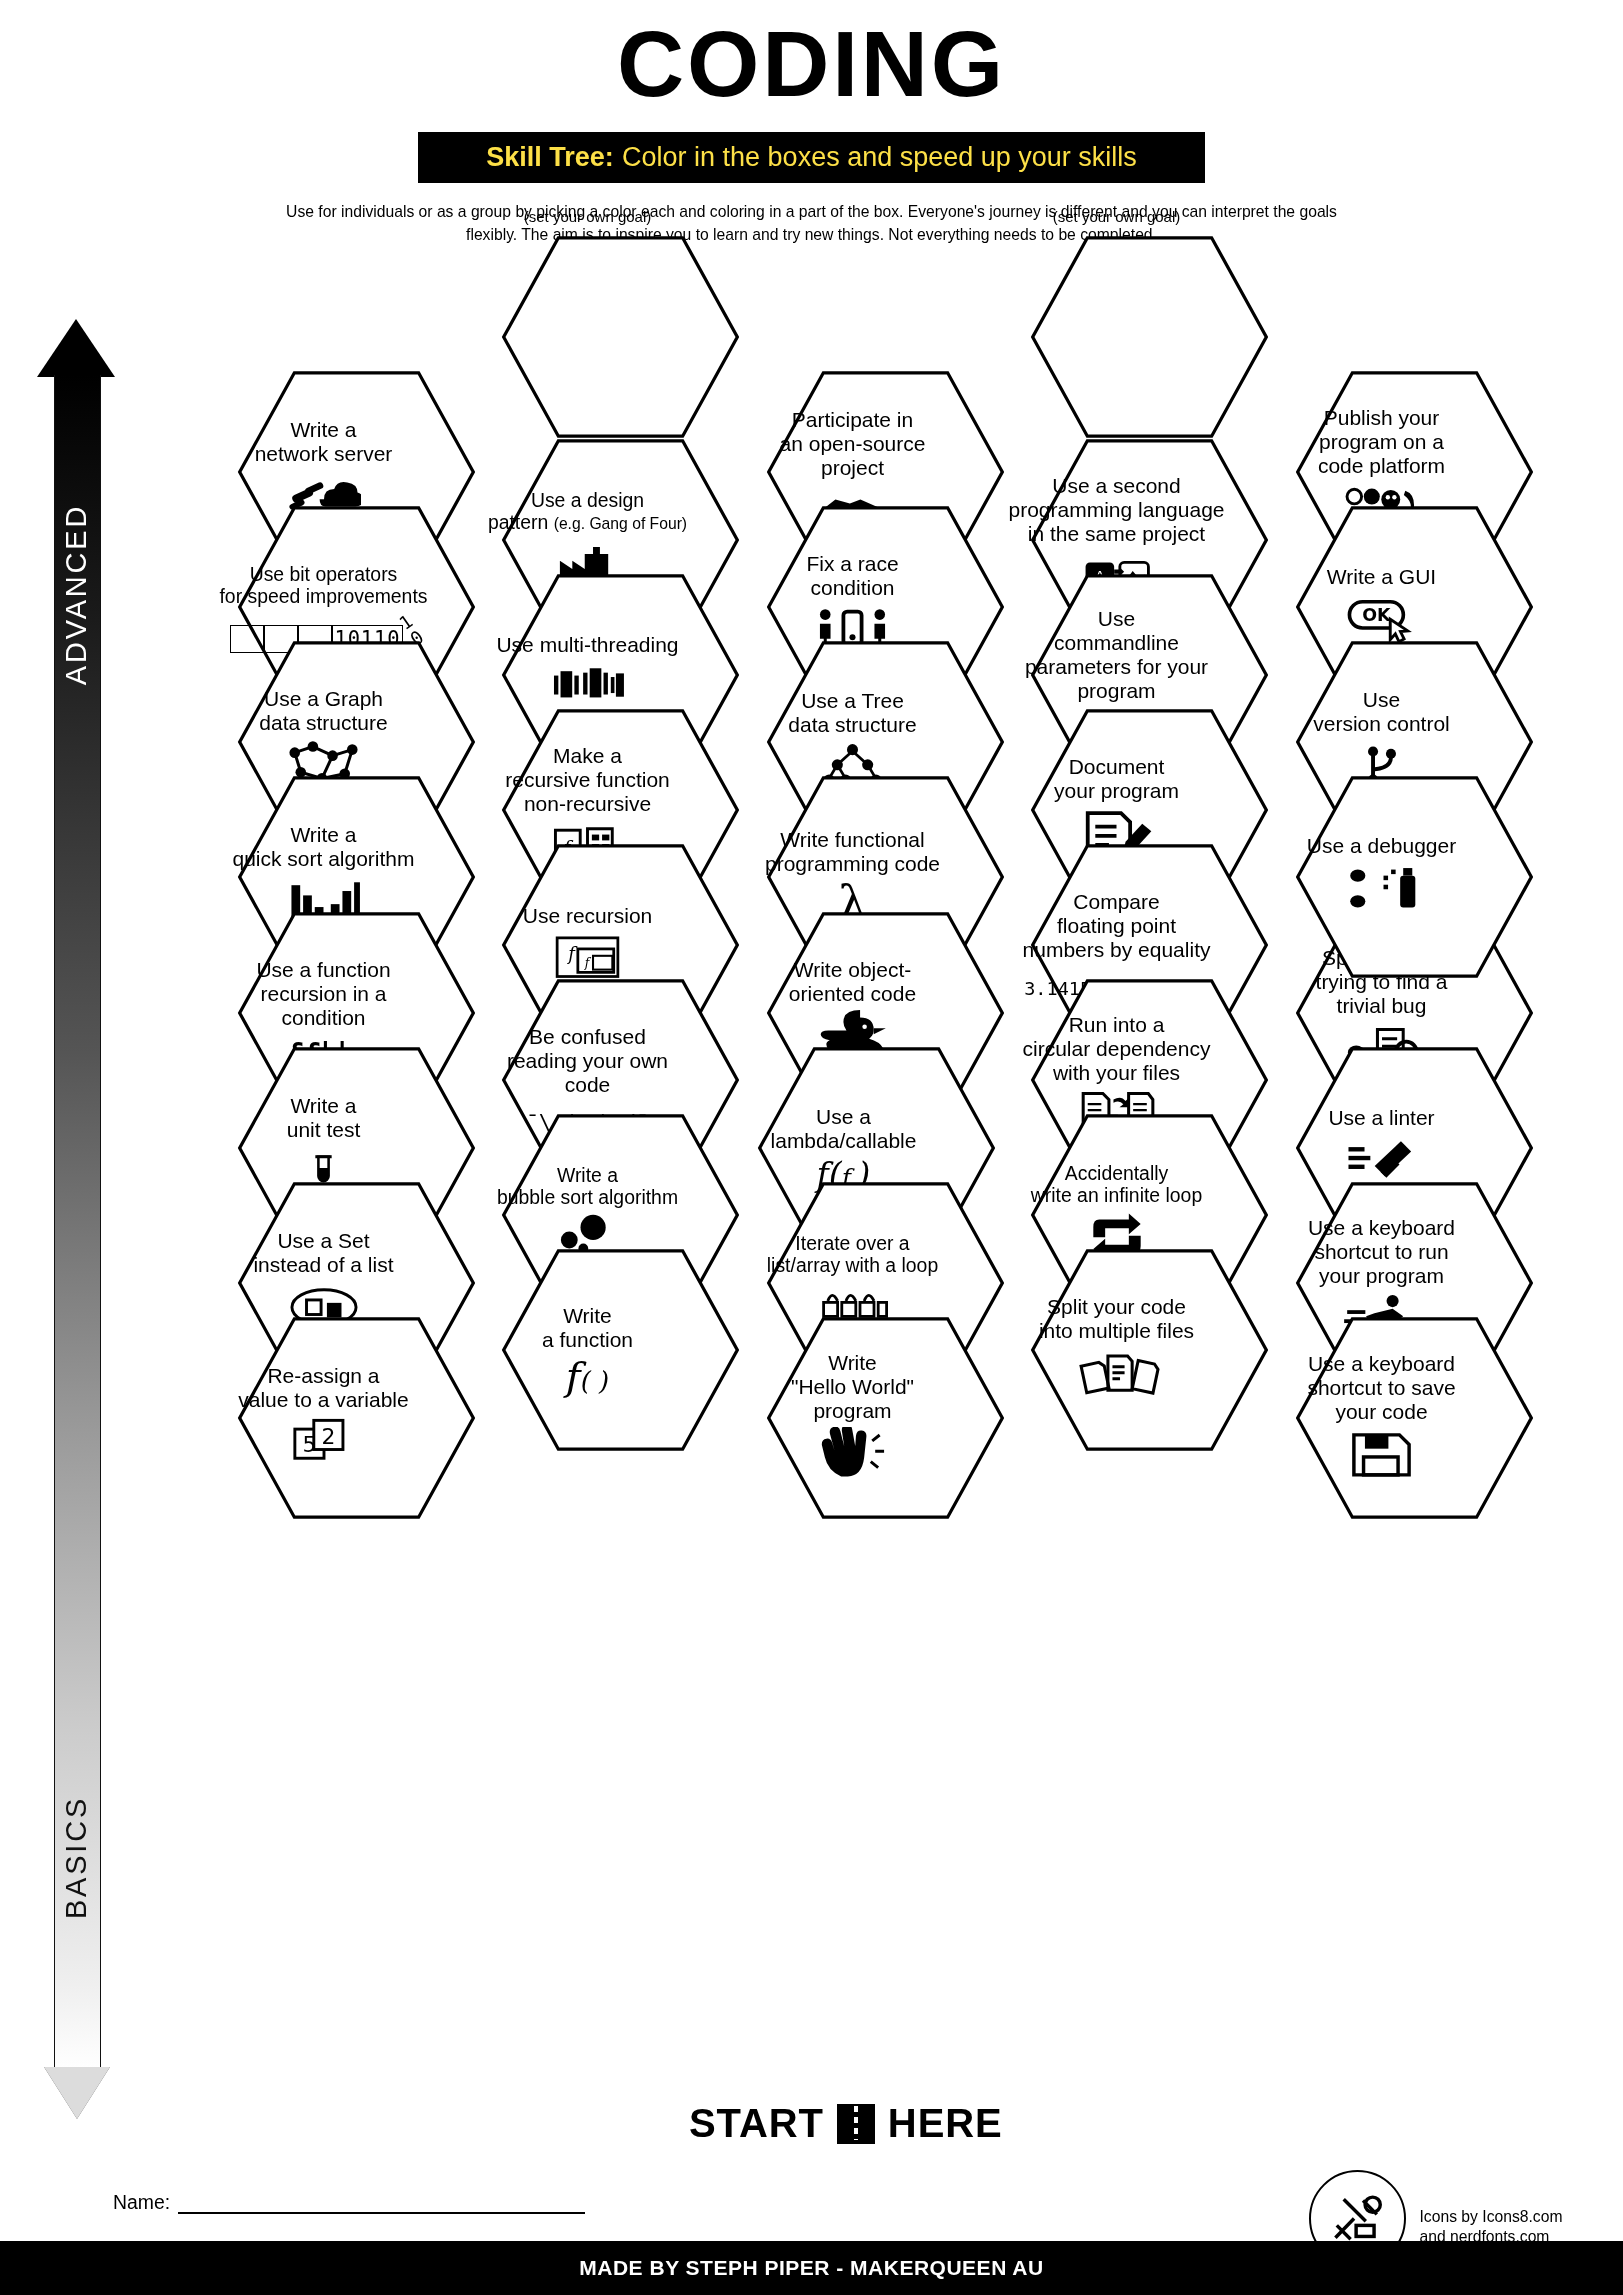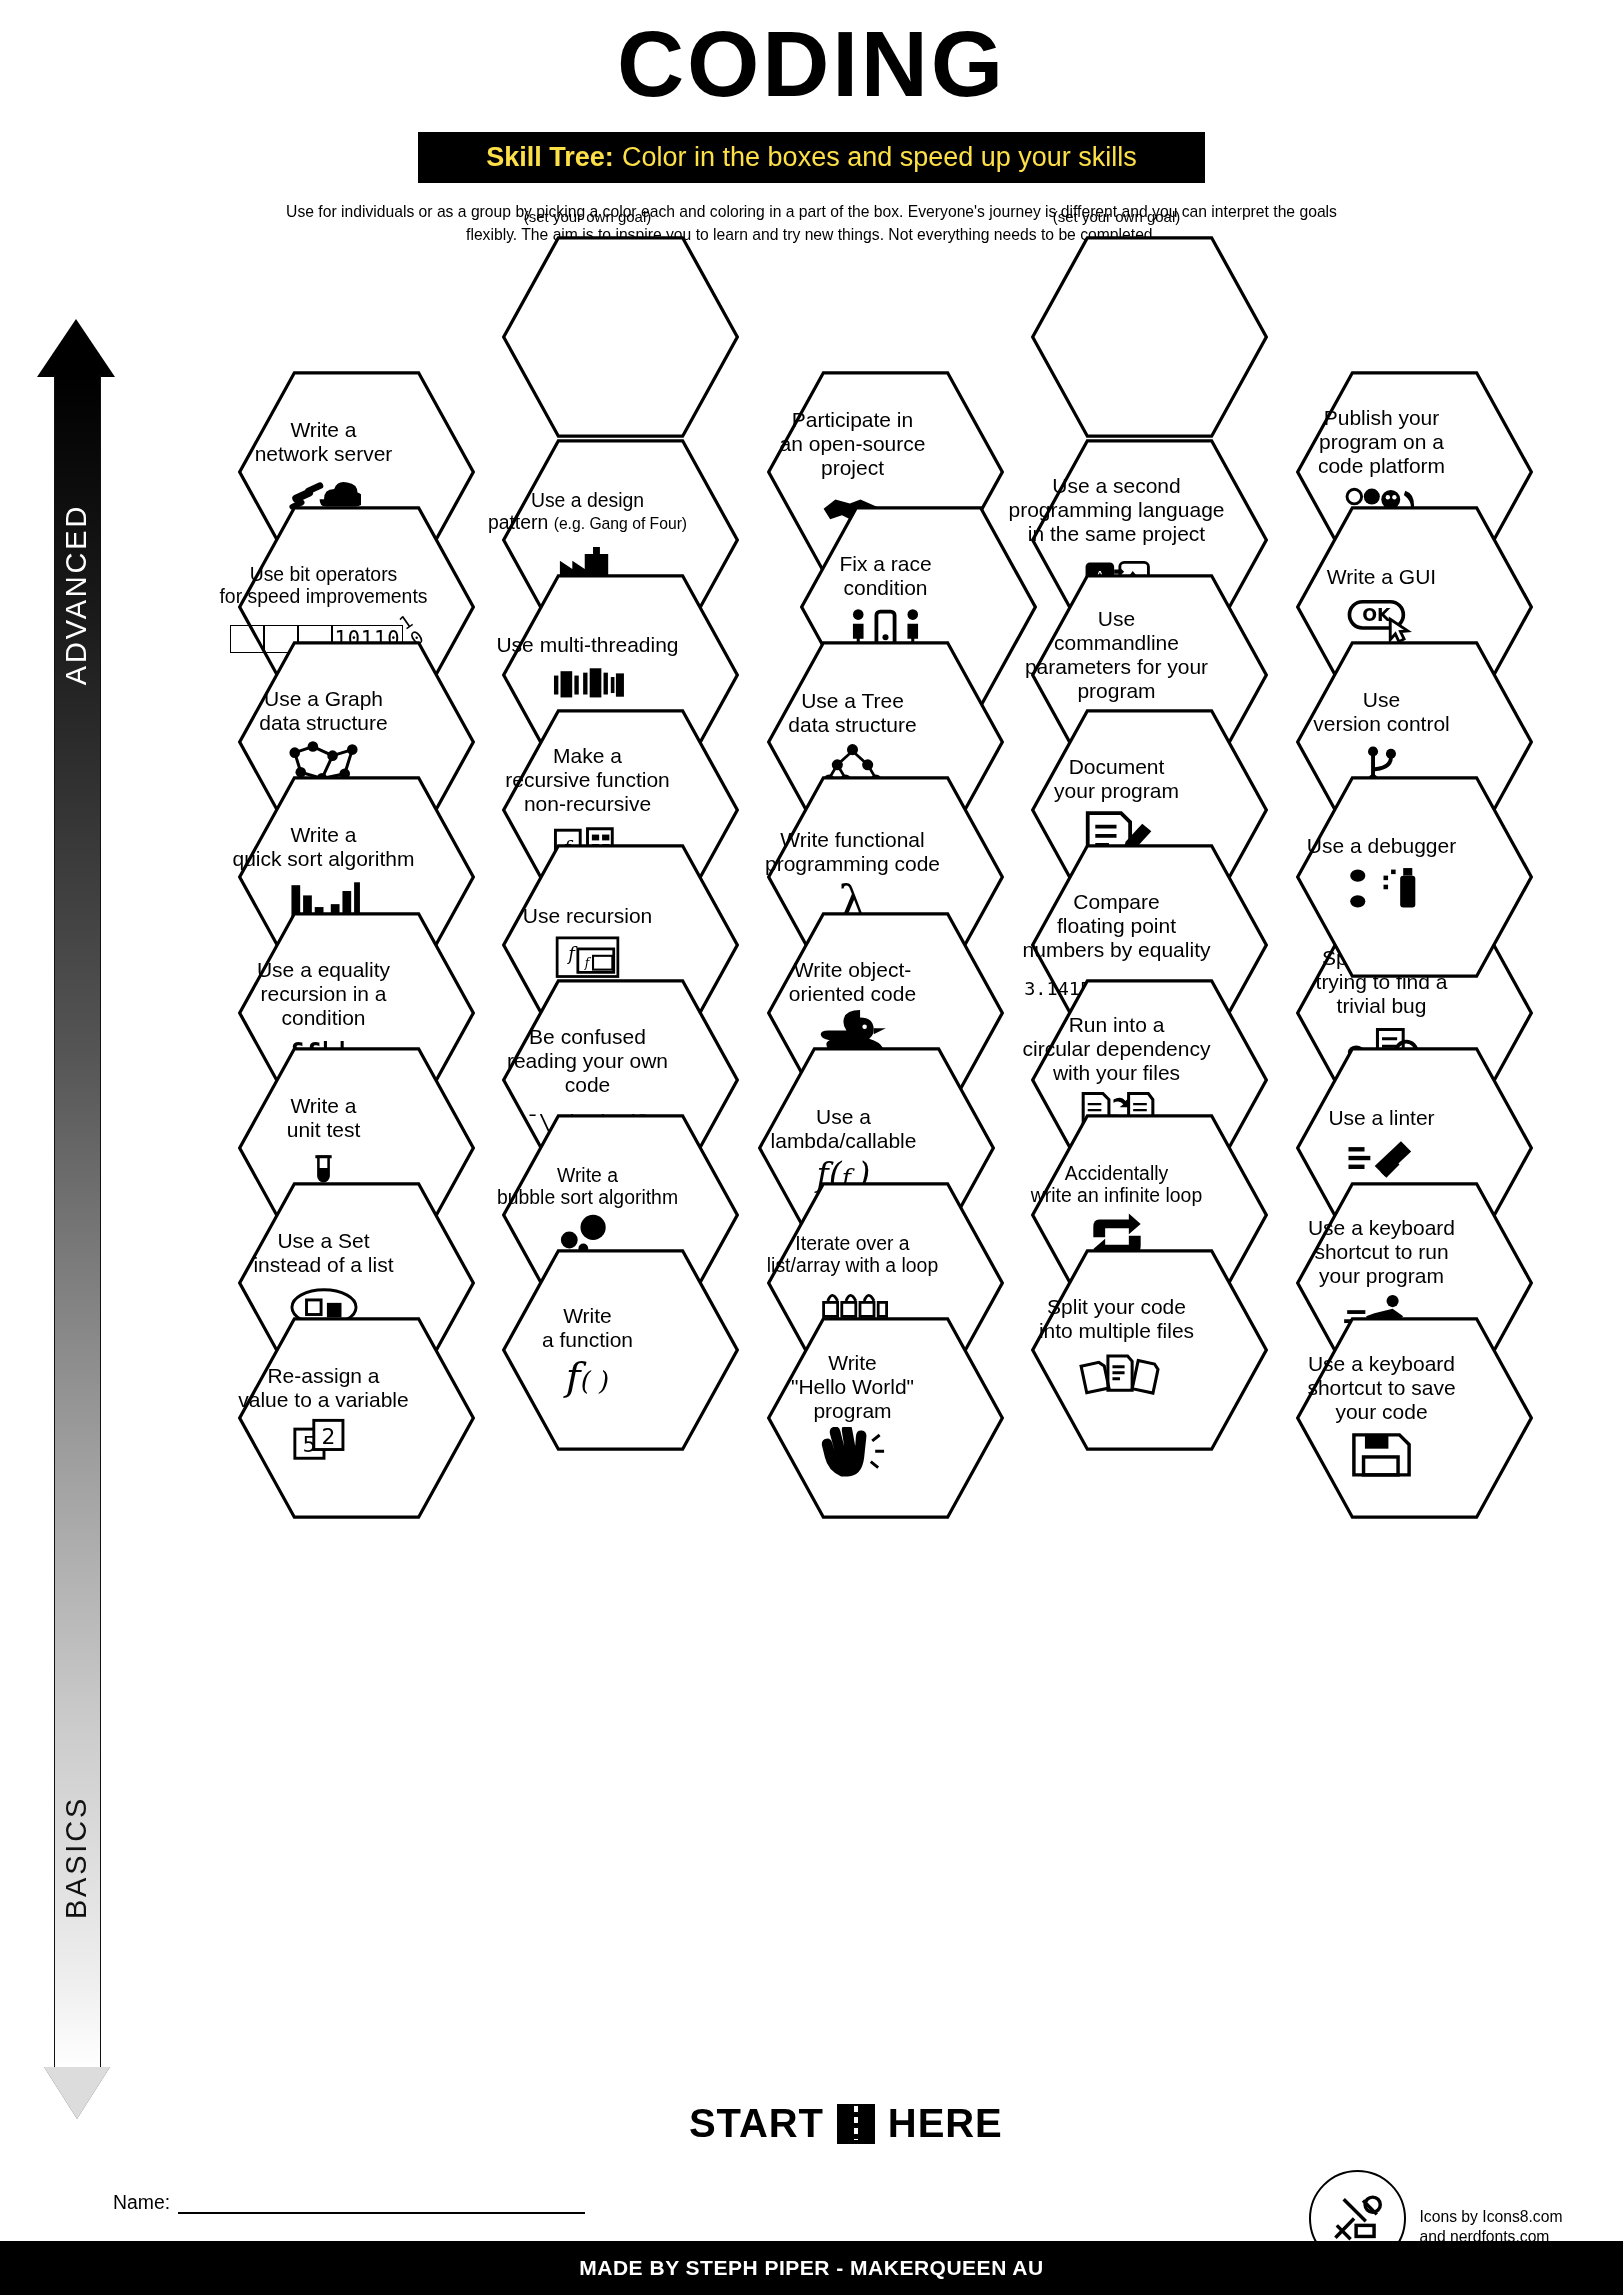--- a/index.html
+++ b/index.html
@@ -269,21 +269,21 @@
             </g>
           </svg></div>
       </div>
     </div>
     <div class="hex" style="left: 171px; top: 911px;">
       <svg viewBox="0 0 516 440" width="239" height="204" style="left: 33px;">
         <polygon points="124,6 392,6 510,220 392,434 124,434 6,220" fill="#fff" stroke="#000" stroke-width="7"></polygon>
       </svg>
       <div class="inner">
         <div class="txt">
-          <div>Use a equality</div>
+          <div>Use a function</div>
           <div>recursion in a</div>
           <div>condition</div>
         </div>
         <div class="ic"><span class="mono" style="font-size:28px;font-weight:bold;">&amp;&amp;<span style="display:inline-block;transform:translateX(-6.5px);">||</span></span></div>
       </div>
     </div>
     <div class="hex" style="left: 171px; top: 1046px;">
       <svg viewBox="0 0 516 440" width="239" height="204" style="left: 33px;">
         <polygon points="124,6 392,6 510,220 392,434 124,434 6,220" fill="#fff" stroke="#000" stroke-width="7"></polygon>
       </svg>
@@ -465,21 +465,21 @@
         <div class="txt">
           <div>Participate in</div>
           <div>an open-source</div>
           <div>project</div>
         </div>
         <div class="ic"><svg width="69" height="46" viewBox="0 0 100 70" xmlns="http://www.w3.org/2000/svg">
             <path d="M6 36 L24 22 L46 28 L62 22 L94 36 L84 52 L66 44 L50 54 L34 46 L16 52z" fill="#000"></path>
           </svg></div>
       </div>
     </div>
-    <div class="hex" style="left: 733px; top: 505px;">
+    <div class="hex" style="left: 700px; top: 505px;">
       <svg viewBox="0 0 516 440" width="239" height="204" style="left: 33px;">
         <polygon points="124,6 392,6 510,220 392,434 124,434 6,220" fill="#fff" stroke="#000" stroke-width="7"></polygon>
       </svg>
       <div class="inner">
         <div class="txt">
           <div>Fix a race</div>
           <div>condition</div>
         </div>
         <div class="ic"><svg width="83" height="53" viewBox="0 0 100 70" xmlns="http://www.w3.org/2000/svg">
             <circle cx="14" cy="14" r="7" fill="#000"></circle>

